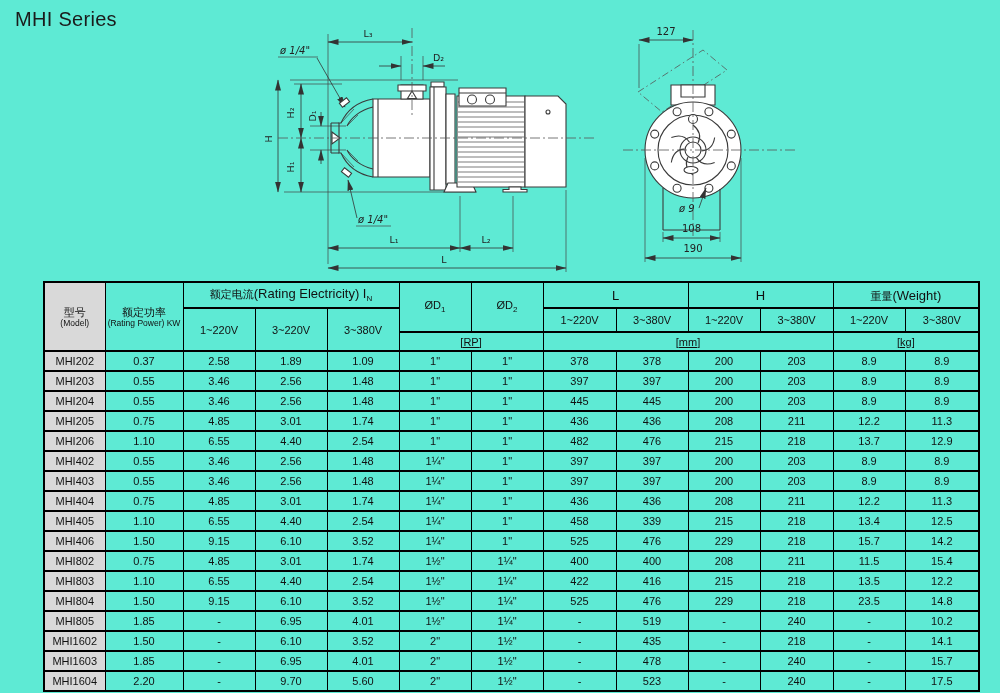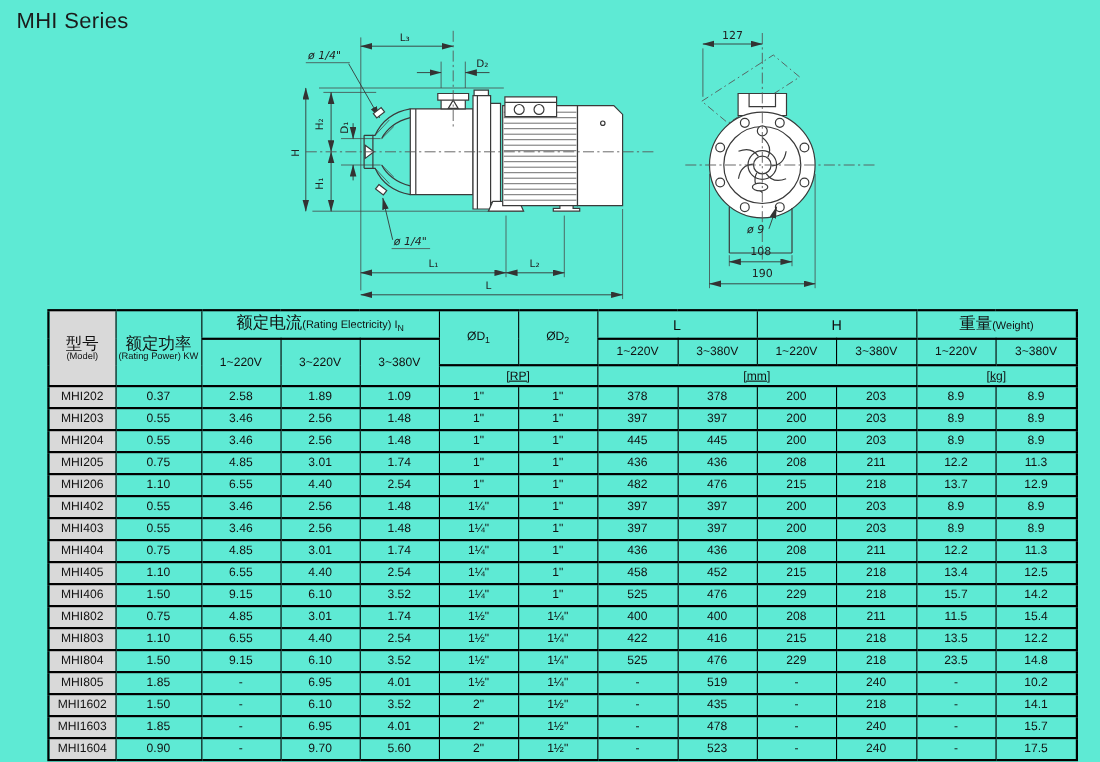--- a/index.html
+++ b/index.html
@@ -19,22 +19,22 @@
   svg text.plug{font-size:10px;font-style:italic;}
   table.spec{position:absolute;left:43px;top:281px;width:935px;border-collapse:collapse;
              table-layout:fixed;border:2px solid #000;font-size:11px;}
   table.spec th,table.spec td{border-left:1px solid #000;border-right:1px solid #000;
              border-top:2px solid #000;border-bottom:2px solid #000;
              text-align:center;vertical-align:middle;padding:0;font-weight:normal;color:#111;
              overflow:hidden;white-space:nowrap;}
   table.spec thead .hr1 th{height:24px;} table.spec thead .hr2 th{height:22px;}
   table.spec thead .hr3 th{height:17px;text-decoration:underline;} table.spec tbody td{height:18px;}
   .model-head,.model-col{background:#d9d9d9;margin-top:28px;}
-  th .zh{font-size:15px;line-height:13px;} th .en{font-size:8.5px;line-height:9px;}
-  th.big{font-size:13px;} th sub{font-size:8px;} th .inl{font-size:10px;}
+  th .zh{font-size:11px;line-height:13px;} th .en{font-size:8.5px;line-height:9px;}
+  th.big{font-size:13px;} th sub{font-size:8px;} th .inl{font-size:13px;}
 </style>
 </head>
 <body>
 
 <div class="page">
 
   <div class="title">MHI Series</div>
 
   <svg class="dg" style="left:260px;top:20px" width="340" height="252" viewBox="0 0 340 252">
     <defs>
@@ -358,21 +358,21 @@
         </tr>
         <tr>
           <td class="model-col">MHI405</td>
           <td>1.10</td>
           <td>6.55</td>
           <td>4.40</td>
           <td>2.54</td>
           <td>1¼"</td>
           <td>1"</td>
           <td>458</td>
-          <td>452</td>
+          <td>339</td>
           <td>215</td>
           <td>218</td>
           <td>13.4</td>
           <td>12.5</td>
         </tr>
         <tr>
           <td class="model-col">MHI406</td>
           <td>1.50</td>
           <td>9.15</td>
           <td>6.10</td>
@@ -471,21 +471,21 @@
           <td>1½"</td>
           <td>-</td>
           <td>478</td>
           <td>-</td>
           <td>240</td>
           <td>-</td>
           <td>15.7</td>
         </tr>
         <tr>
           <td class="model-col">MHI1604</td>
-          <td>0.90</td>
+          <td>2.20</td>
           <td>-</td>
           <td>9.70</td>
           <td>5.60</td>
           <td>2"</td>
           <td>1½"</td>
           <td>-</td>
           <td>523</td>
           <td>-</td>
           <td>240</td>
           <td>-</td>

